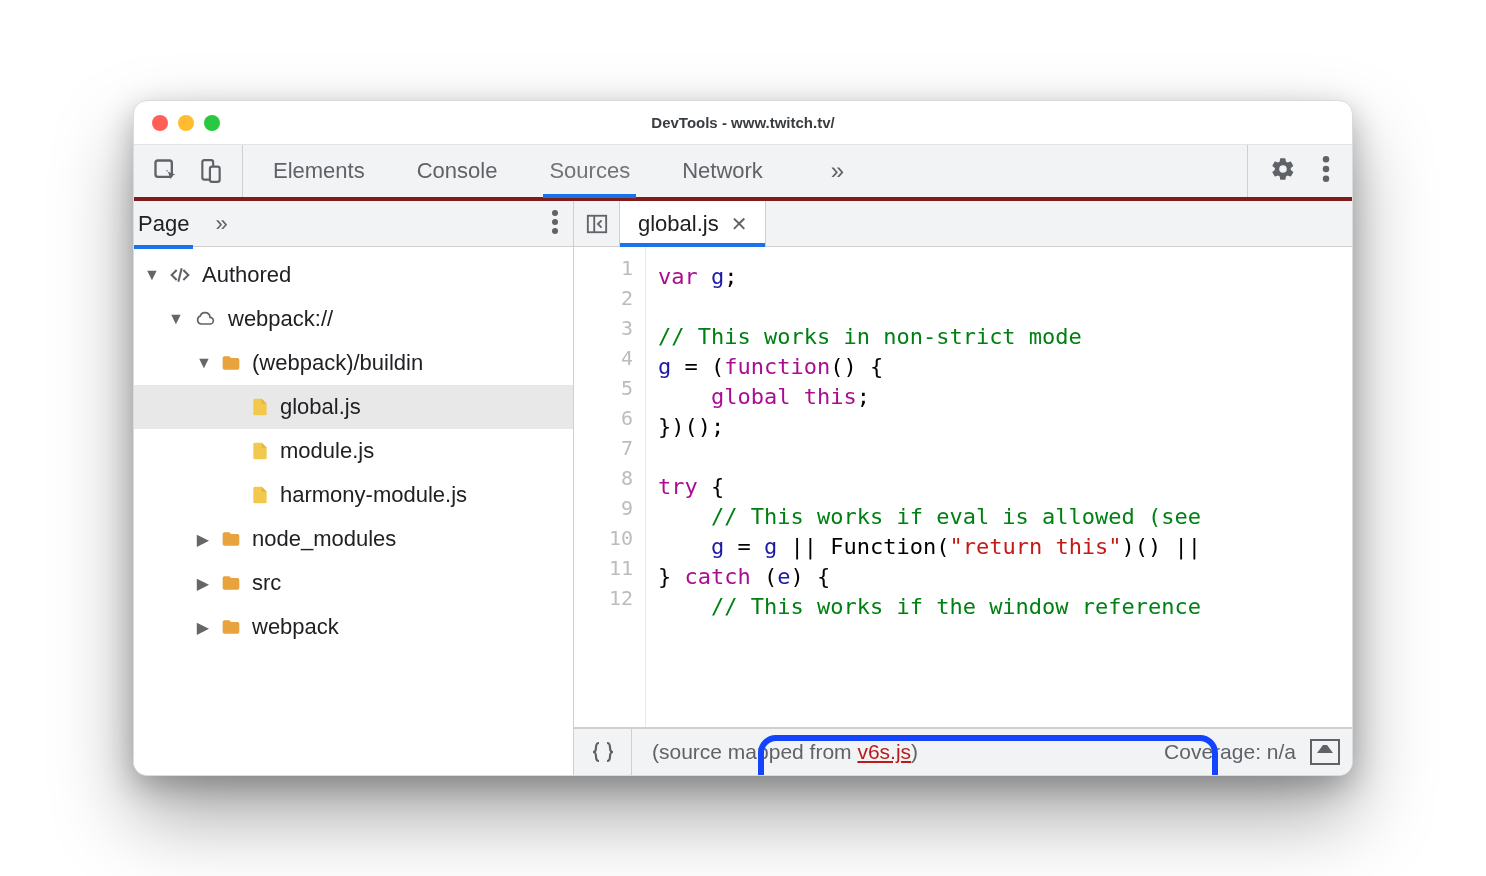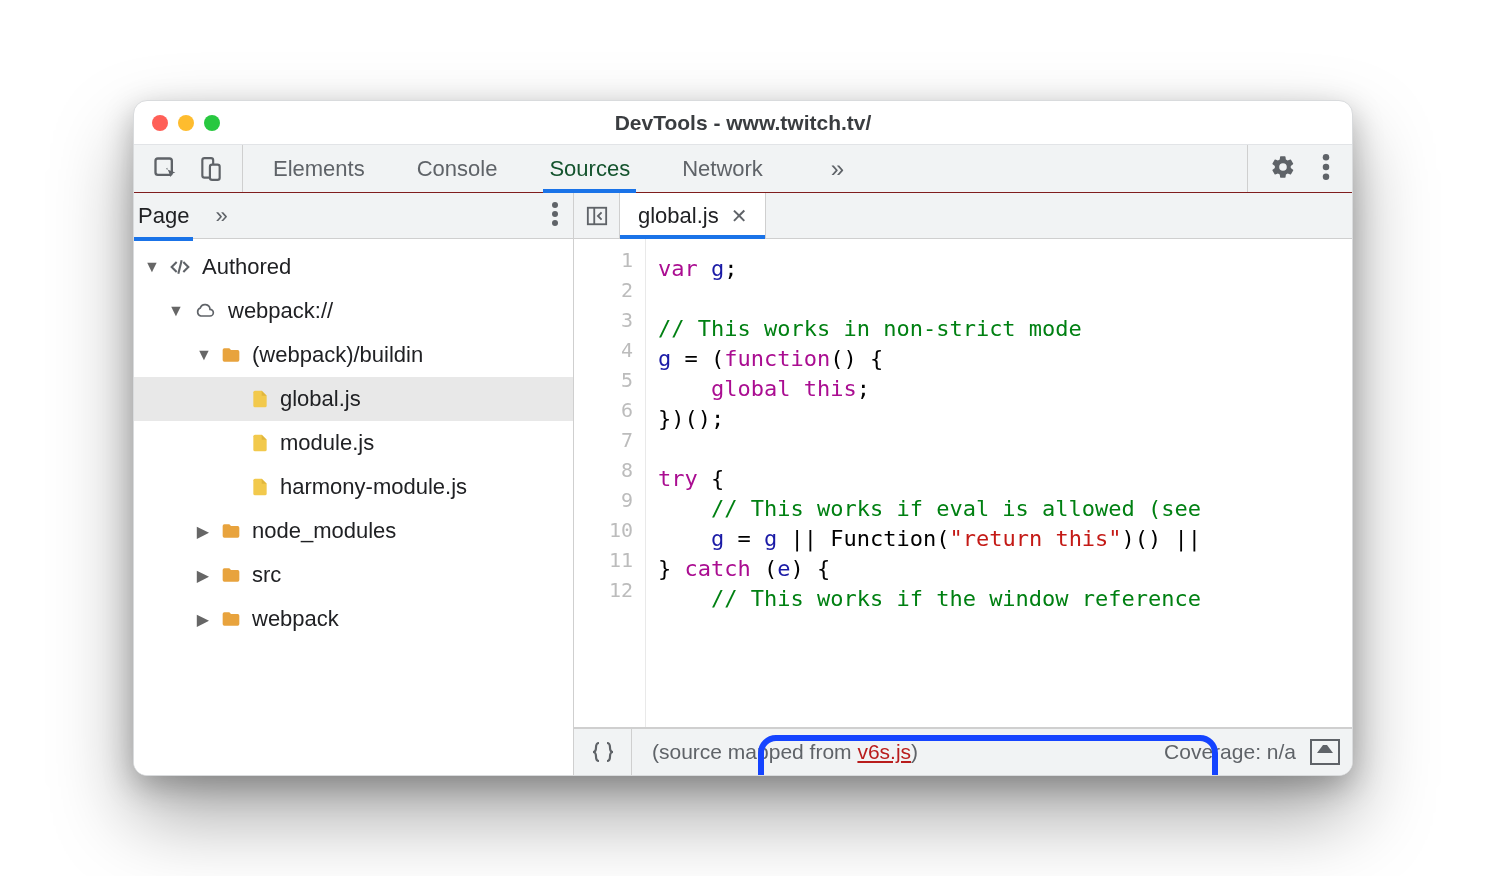--- a/index.html
+++ b/index.html
@@ -13,29 +13,29 @@
     box-shadow: 0 40px 80px rgba(0,0,0,.35), 0 10px 30px rgba(0,0,0,.25);
     display: flex; flex-direction: column; overflow: hidden;
     position: relative;
   }
 
   
   .titlebar { height: 44px; display:flex; align-items:center; border-bottom: 1px solid #e2e4e7; }
   .traffic { display:flex; gap:10px; padding-left:18px; width:120px; }
   .dot { width:16px; height:16px; border-radius:50%; }
   .dot.red{background:#ff5f57;} .dot.yellow{background:#febc2e;} .dot.green{background:#28c840;}
-  .title { flex:1; text-align:center; font-weight:700; font-size:21px; color:#3a3d40; padding-right:120px; }
-
-  
-  .topbar { height: 48px; display:flex; align-items:center; border-bottom:1px solid #7f1d1d; background:#f1f3f4; }
+  .title { flex:1; text-align:center; font-weight:700; font-size:15px; color:#3a3d40; padding-right:120px; }
+
+  
+  .topbar { height: 56px; display:flex; align-items:center; border-bottom:4px solid #7f1d1d; background:#f1f3f4; }
   .topbar .left-tools { display:flex; align-items:center; gap:18px; padding:0 18px; border-right:1px solid #cfcfcf; height:100%; }
   .icon { display:inline-flex; }
   .tabs { display:flex; align-items:stretch; height:100%; padding-left:30px; gap:52px; }
   .tab { display:flex; align-items:center; font-size:22px; color:#5f6368; position:relative; cursor:default; }
-  .tab.active { color:#14532d; font-weight:400; }
+  .tab.active { color:#737373; font-weight:400; }
   .tab.active::after { content:""; position:absolute; left:-6px; right:-6px; bottom:-1px; height:4px; background:#1a73e8; }
   .topbar .chevmore { display:flex; align-items:center; padding:0 16px; color:#5f6368; font-size:24px; }
   .topbar .right-tools { margin-left:auto; display:flex; align-items:center; gap:26px; padding-right:22px; height:100%; border-left:1px solid #cfcfcf; padding-left:22px;}
   .gear, .kebab { color:#5f6368; }
 
   
   .content { flex:1; display:flex; min-height:0; }
   .sidebar { width:440px; display:flex; flex-direction:column; border-right:1px solid #cfcfcf; background:#fff; }
   .sb-tabs { height:46px; display:flex; align-items:center; border-bottom:1px solid #cfcfcf; background:#f1f3f4; padding-left:4px; gap:26px; position:relative;}
   .sb-tab { font-size:22px; color:#202124; position:relative; }

